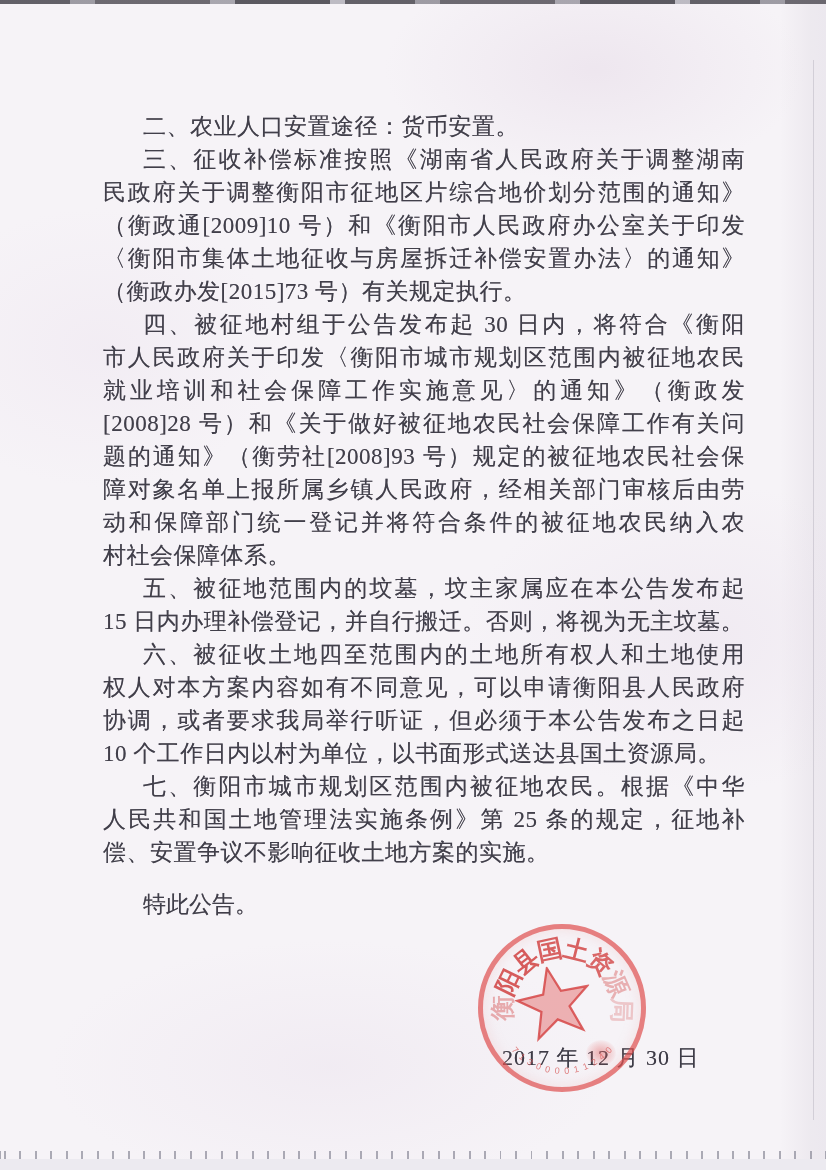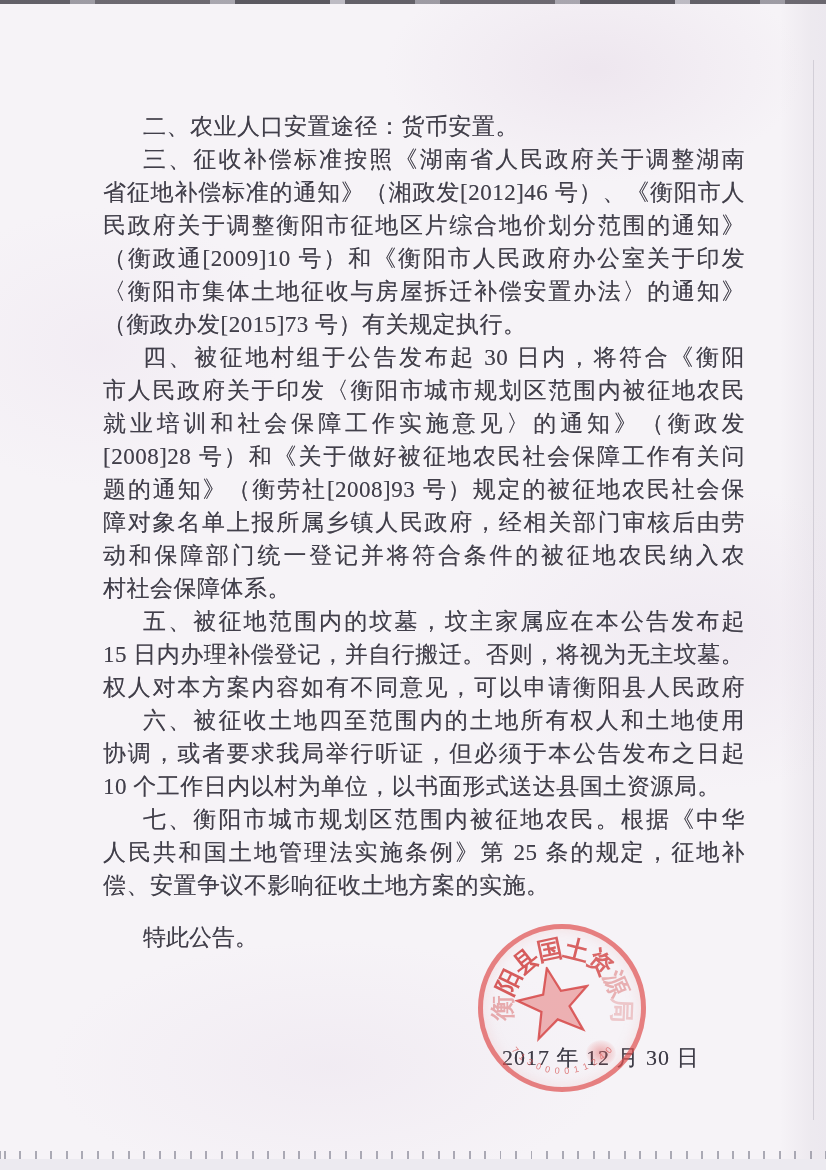--- a/index.html
+++ b/index.html
@@ -124,43 +124,42 @@
   <div class="scan-top-edge"></div>
   <div class="scan-right-edge"></div>
 
   <div class="doc-body">
     <div id="paragraphs">
         <div class="para">
           <div class="line first last">二、农业人口安置途径：货币安置。</div>
         </div>
         <div class="para">
           <div class="line first">三、征收补偿标准按照《湖南省人民政府关于调整湖南</div>
-          <div class="line">省征地补偿标准的通知》（湘政发[2012]46 号）、《衡阳市人</div>
           <div class="line">民政府关于调整衡阳市征地区片综合地价划分范围的通知》</div>
           <div class="line">（衡政通[2009]10 号）和《衡阳市人民政府办公室关于印发</div>
           <div class="line">〈衡阳市集体土地征收与房屋拆迁补偿安置办法〉的通知》</div>
           <div class="line last">（衡政办发[2015]73 号）有关规定执行。</div>
         </div>
         <div class="para">
           <div class="line first">四、被征地村组于公告发布起 30 日内，将符合《衡阳</div>
           <div class="line">市人民政府关于印发〈衡阳市城市规划区范围内被征地农民</div>
           <div class="line">就业培训和社会保障工作实施意见〉的通知》（衡政发</div>
           <div class="line">[2008]28 号）和《关于做好被征地农民社会保障工作有关问</div>
           <div class="line">题的通知》（衡劳社[2008]93 号）规定的被征地农民社会保</div>
           <div class="line">障对象名单上报所属乡镇人民政府，经相关部门审核后由劳</div>
           <div class="line">动和保障部门统一登记并将符合条件的被征地农民纳入农</div>
           <div class="line last">村社会保障体系。</div>
         </div>
         <div class="para">
           <div class="line first">五、被征地范围内的坟墓，坟主家属应在本公告发布起</div>
           <div class="line last">15 日内办理补偿登记，并自行搬迁。否则，将视为无主坟墓。</div>
         </div>
         <div class="para">
+          <div class="line first">六、被征收土地四至范围内的土地所有权人和土地使用</div>
           <div class="line">权人对本方案内容如有不同意见，可以申请衡阳县人民政府</div>
-          <div class="line first">六、被征收土地四至范围内的土地所有权人和土地使用</div>
           <div class="line">协调，或者要求我局举行听证，但必须于本公告发布之日起</div>
           <div class="line last">10 个工作日内以村为单位，以书面形式送达县国土资源局。</div>
         </div>
         <div class="para">
           <div class="line first">七、衡阳市城市规划区范围内被征地农民。根据《中华</div>
           <div class="line">人民共和国土地管理法实施条例》第 25 条的规定，征地补</div>
           <div class="line last">偿、安置争议不影响征收土地方案的实施。</div>
         </div>
       </div>
     <div class="closing">特此公告。</div>

